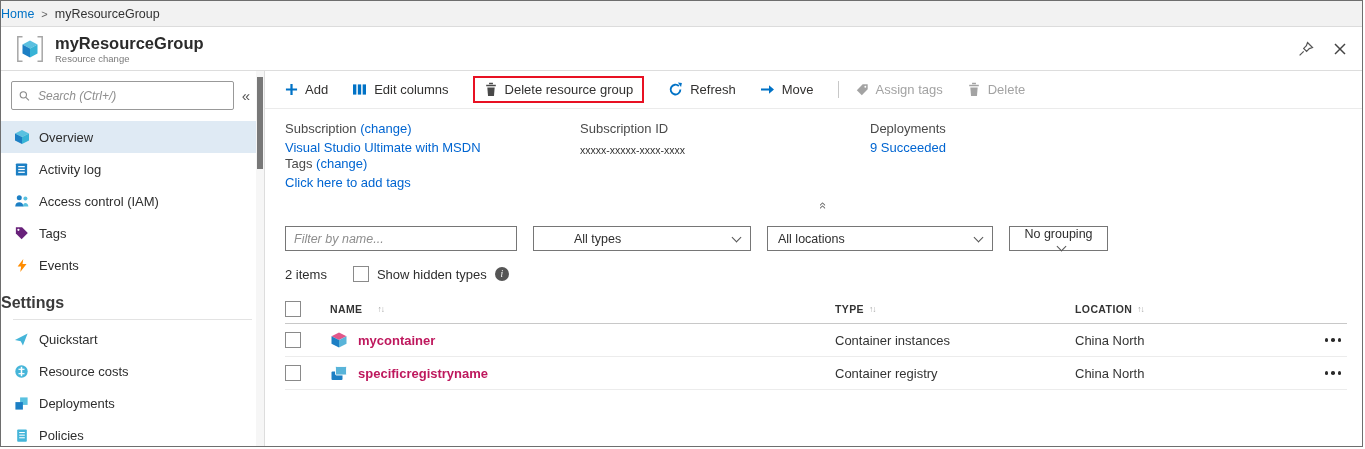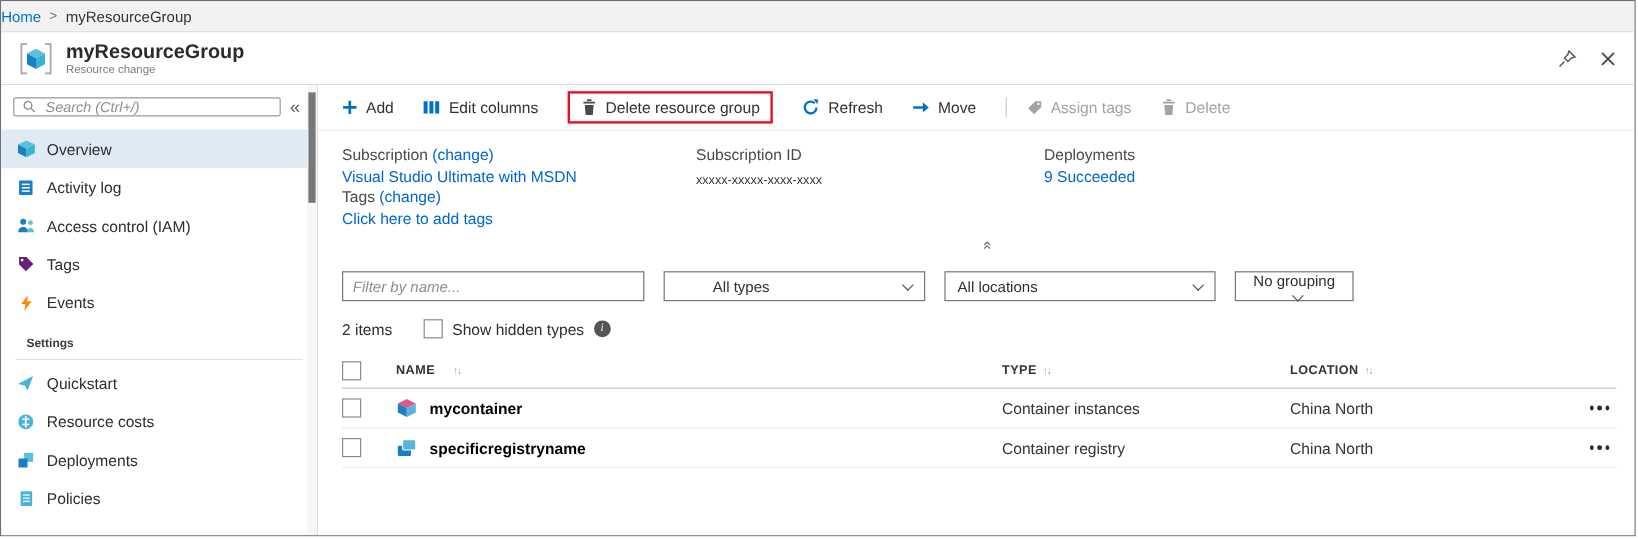--- a/index.html
+++ b/index.html
@@ -18,28 +18,28 @@
   .page-title { font-size: 16.5px; font-weight: bold; color: #2b2b2b; line-height: 18px; }
   .page-subtitle { font-size: 9.5px; color: #7a7a7a; margin-top: 1px; }
   .header-actions { margin-left: auto; display: flex; align-items: center; gap: 18px; }
   .hicon { width: 16px; height: 16px; cursor: pointer; }
 
   .body { flex: 1; display: flex; min-height: 0; }
 
   
   .sidebar { flex: 0 0 264px; width: 264px; border-right: 1px solid #ddd; position: relative; padding-top: 10px; background: #fff; }
   .search-row { display: flex; align-items: center; padding: 0 14px 11px 10px; gap: 8px; }
-  .search-box { flex: 1; height: 16px; border: 1px solid #999; border-radius: 2px; display: flex; align-items: center; padding: 0 7px; gap: 6px; background: #fff; }
+  .search-box { flex: 1; height: 29px; border: 1px solid #999; border-radius: 2px; display: flex; align-items: center; padding: 0 7px; gap: 6px; background: #fff; }
   .search-input { border: 0; outline: 0; width: 100%; font-size: 12px; font-style: italic; color: #333; font-family: inherit; background: transparent; }
   .search-input::placeholder { color: #8e8e8e; font-style: italic; }
   .collapse-btn { color: #555; font-size: 15px; cursor: pointer; line-height: 1; }
   .nav-item { height: 32px; display: flex; align-items: center; gap: 9px; padding-left: 12px; font-size: 13px; color: #2e2e2e; cursor: pointer; }
   .nav-item.selected { background: #dfeaf4; }
   .nav-icon { width: 17px; height: 16px; display: inline-flex; align-items: center; justify-content: center; flex: 0 0 17px; }
-  .section-header { font-size: 10px; font-weight: bold; color: #3b3b3b; padding: 13px 21px 7px; }
+  .section-header { font-size: 16px; font-weight: bold; color: #3b3b3b; padding: 13px 0 7px; }
   .sb-divider { border-bottom: 1px solid #e3e3e3; margin: 0 12px 3px 12px; }
   .sb-scroll { position: absolute; top: 0; right: 0; width: 8px; height: 100%; background: #f6f6f6; }
   .sb-thumb { position: absolute; top: 6px; right: 1px; width: 6px; height: 92px; background: #787878; cursor: pointer; }
 
   
   .main { flex: 1; display: flex; flex-direction: column; min-width: 0; background: #fff; }
   .toolbar { flex: 0 0 38px; display: flex; align-items: center; padding-left: 20px; border-bottom: 1px solid #ebebeb; }
   .tb-item { display: flex; align-items: center; gap: 7px; font-size: 13px; color: #323130; cursor: pointer; margin-right: 24px; white-space: nowrap; }
   .tb-item.disabled { color: #a3a3a3; cursor: default; }
   .tb-highlight { border: 2px solid #e81123; padding: 4px 9px; display: flex; align-items: center; gap: 7px; margin-right: 24px; font-size: 13px; color: #323130; cursor: pointer; }
@@ -52,21 +52,21 @@
   .ess-label { font-size: 13px; color: #4a4a4a; }
   .chg { color: #0065d1; cursor: pointer; }
   .ess-value { margin-top: 4px; font-size: 13px; }
   .ess-link { color: #0065d1; text-decoration: none; cursor: pointer; }
   .ess-id { font-size: 10.5px; color: #333; margin-top: 8px; }
   .ess-tags { }
   .ess-collapse { text-align: center; color: #666; margin-top: 6px; height: 16px; }
   .ess-collapse span { display: inline-block; transform: rotate(90deg); font-size: 13px; cursor: pointer; }
 
   .filter-row { display: flex; gap: 16px; margin: 14px 0 0 20px; }
-  .filter-input { width: 252px; height: 25px; border: 1px solid #767676; padding: 0 8px; font-size: 12.5px; font-style: italic; outline: none; color: #333; font-family: inherit; }
+  .filter-input { width: 232px; height: 25px; border: 1px solid #767676; padding: 0 8px; font-size: 12.5px; font-style: italic; outline: none; color: #333; font-family: inherit; }
   .filter-input::placeholder { color: #8e8e8e; font-style: italic; }
   .select { height: 25px; border: 1px solid #767676; display: flex; align-items: center; justify-content: space-between; padding: 0 10px; font-size: 12.5px; color: #2e2e2e; cursor: pointer; background: #fff; }
   .chev { width: 7px; height: 7px; border-right: 1.5px solid #555; border-bottom: 1.5px solid #555; transform: rotate(45deg); margin-top: -3px; flex: 0 0 7px; }
   .sel-types { width: 218px; padding-left: 40px; }
   .sel-locations { width: 226px; }
   .sel-grouping { width: 99px; flex-direction: column; }
   .sel-grouping .chev { margin-left: 6px; }
 
   .items-row { display: flex; align-items: center; margin: 15px 0 0 20px; font-size: 13px; color: #2e2e2e; }
   .items-count { margin-right: 26px; }
@@ -78,21 +78,21 @@
   .t-head { display: flex; align-items: center; height: 30px; border-bottom: 1px solid #c8c8c8; }
   .t-row { display: flex; align-items: center; height: 33px; border-bottom: 1px solid #ececec; font-size: 13px; color: #333; }
   .col-check { width: 45px; display: flex; }
   .col-name { width: 505px; display: flex; align-items: center; gap: 10px; }
   .col-type { width: 240px; }
   .col-loc { flex: 1; }
   .col-menu { width: 45px; display: flex; justify-content: flex-end; padding-right: 4px; }
   .th { font-size: 10.5px; font-weight: bold; color: #333; letter-spacing: 0.4px; display: flex; align-items: center; }
   .sort { font-size: 8.5px; color: #a8a8a8; margin-left: 5px; letter-spacing: -1px; font-weight: normal; }
   .row-icon { width: 18px; height: 18px; flex: 0 0 18px; }
-  .row-link { color: #000000; font-weight: bold; text-decoration: none; cursor: pointer; }
+  .row-link { color: #be185d; font-weight: bold; text-decoration: none; cursor: pointer; }
   .dots { display: inline-flex; gap: 3px; align-items: center; cursor: pointer; padding: 4px 2px; }
   .dots i { width: 3.5px; height: 3.5px; border-radius: 50%; background: #2b2b2b; display: block; }
 </style>
 </head>
 <body>
 
 <div class="page">
 
   <div class="crumbbar">
     <a class="crumb-home">Home</a>

